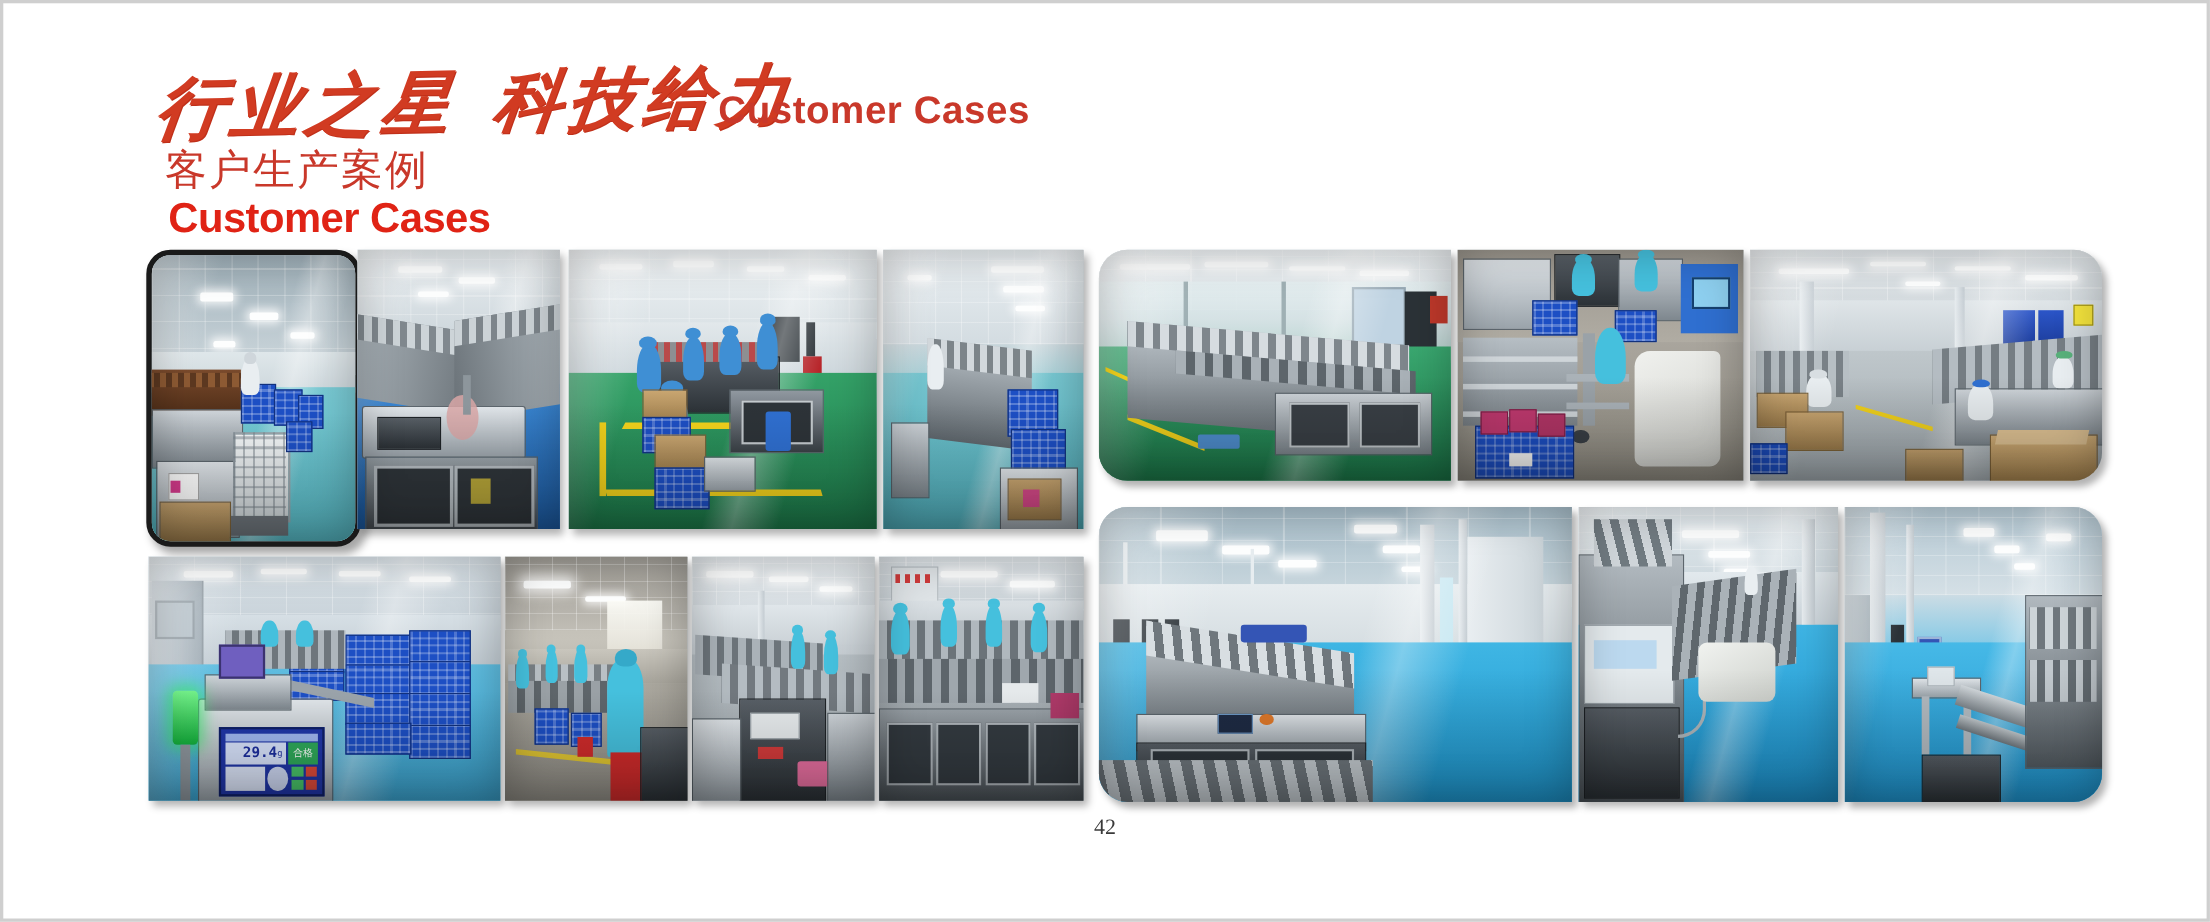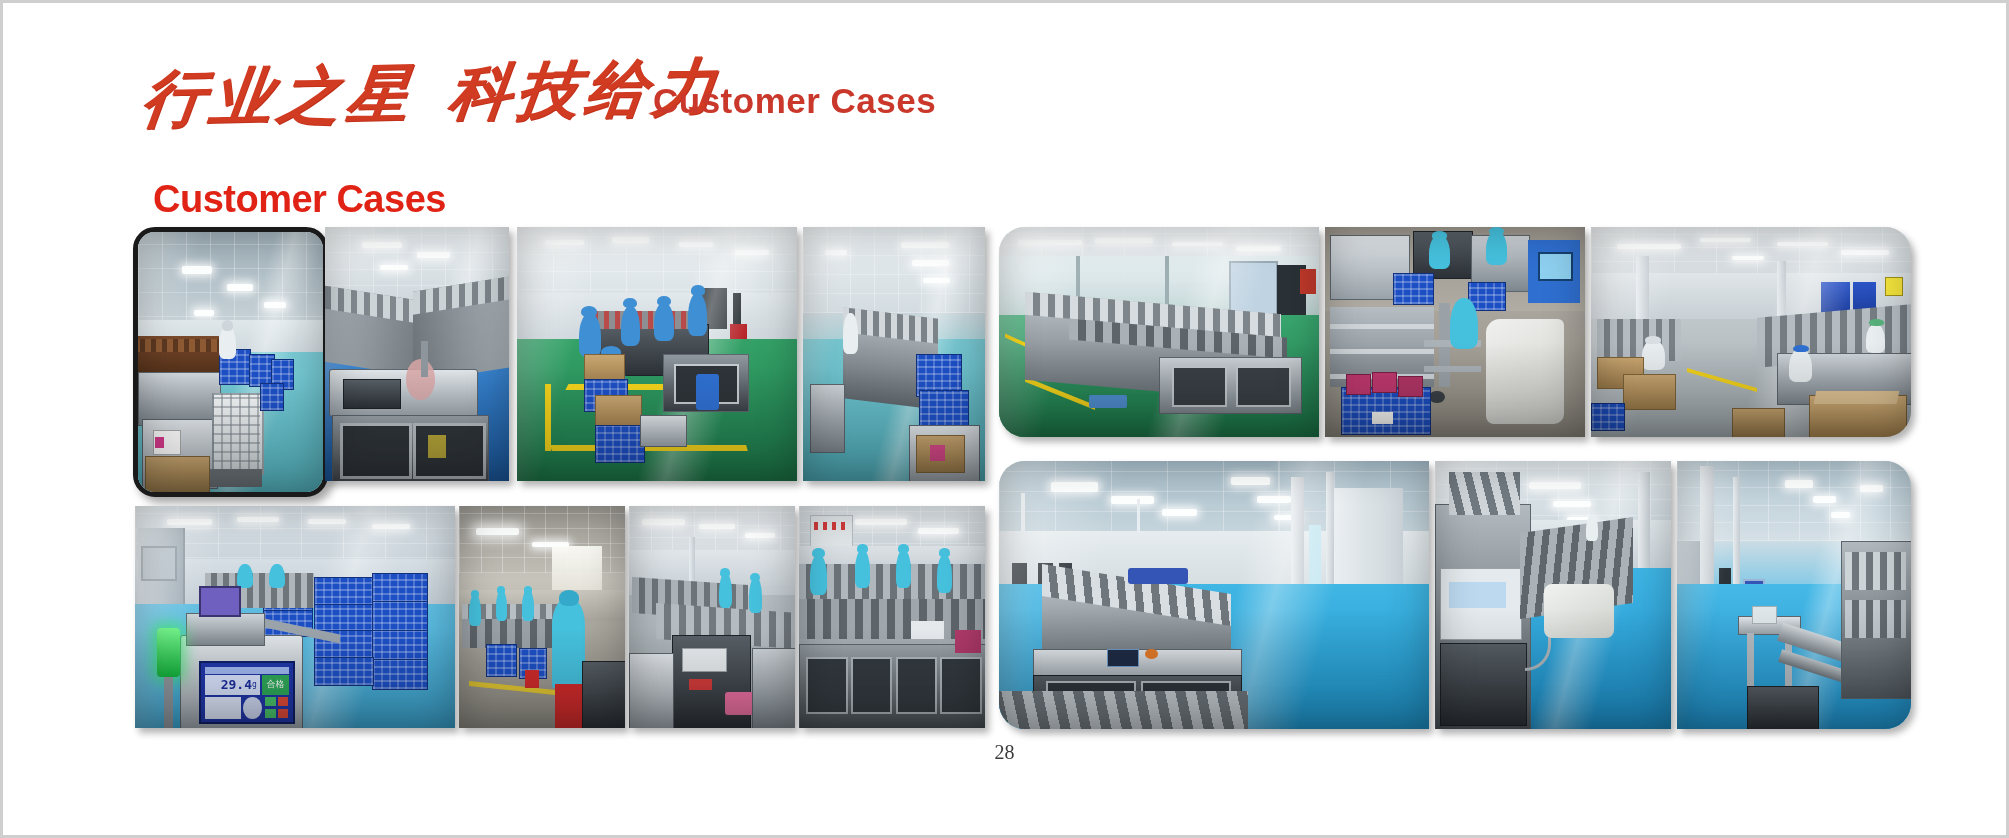--- a/index.html
+++ b/index.html
@@ -127,20 +127,21 @@
 <div id="slide">
 
   <div id="header">
 
     <div class="calligraphy">
       <span>行业之星</span><span class="gap"></span><span>科技给力</span>
     </div>
 
     <div class="eng-top">Customer Cases</div>
 
+    <div class="cn-sub">客户生产案例</div>
 
     <div class="eng-sub">Customer Cases</div>
   </div>
 
   <div id="gallery">
 
     <div class="photo framed" style="left:130px;top:224px;width:185px;height:260px;">
       <div class="scene" style="background:linear-gradient(180deg,#aebdc4 0%,#c6d2d7 34%,#7fd0d6 60%,#5fc2cc 100%);">
         <div class="ceil" style="height:42%;background:linear-gradient(180deg,#9fb0b9,#cfd9de);">
           <div class="ceil-grid"></div>
@@ -664,15 +665,15 @@
         <div style="position:absolute;left:72%;top:52%;width:26%;height:14%;
           background:repeating-linear-gradient(90deg,#c2c9ce 0 7px,#646c72 7px 14px);"></div>
         <div class="mach dk" style="left:30%;top:84%;width:30%;height:16%;"></div>
         <div class="shadeL"></div>
           <div class="vig"></div>
       </div>
     </div>
 
   </div>
 
-  <div id="pagenum">28</div>
+  <div id="pagenum">42</div>
 
 </div>
 
 </body></html>

